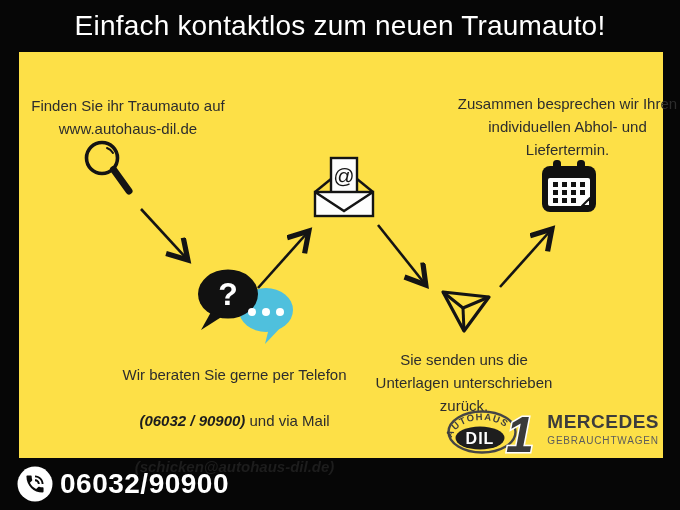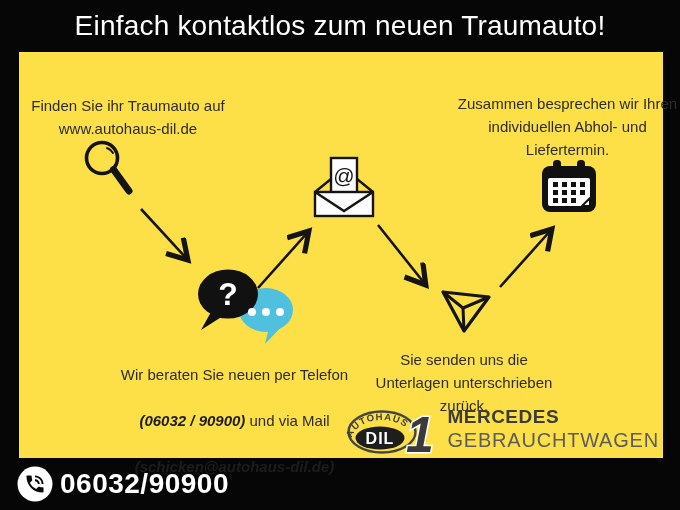--- a/index.html
+++ b/index.html
@@ -25,21 +25,21 @@
     color:#2d2d2d;font-size:15px;line-height:23px;text-align:center;
     white-space:pre-line;
   }
   .step-text b{color:#1d1d1d;font-style:italic;}
   .logo-row{
     position:absolute;right:4px;bottom:1px;height:52px;
     display:flex;align-items:center;gap:9px;
   }
   .brand-col{display:flex;flex-direction:column;justify-content:center;line-height:1.1;padding-bottom:4px;}
   .brand-name{font-size:19px;font-weight:bold;color:#3c3c3c;letter-spacing:.5px;}
-  .brand-sub{font-size:20px;font-weight:400;color:#5c5c5c;letter-spacing:.8px;margin-top:2px;}
+  .brand-sub{font-size:10px;font-weight:400;color:#5c5c5c;letter-spacing:.8px;margin-top:2px;}
   .footer{
     position:absolute;left:0;top:458px;width:680px;height:52px;
     display:flex;align-items:center;padding-left:16px;box-sizing:border-box;
   }
   .footer .number{
     color:#fff;font-size:28px;font-weight:bold;margin-left:6px;letter-spacing:.5px;
   }
   svg{display:block;}
 </style>
 </head>
@@ -78,21 +78,21 @@
       <ellipse cx="39" cy="26" rx="30" ry="24.5" fill="#111"></ellipse>
       <path d="M22,44 L12,62 L34,48 Z" fill="#111"></path>
       <text x="39" y="37" text-anchor="middle" font-size="32" font-weight="bold" fill="#fff" font-family="Liberation Sans, sans-serif">?</text>
     </g>
     <circle cx="63" cy="44" r="4" fill="#fff"></circle>
     <circle cx="77" cy="44" r="4" fill="#fff"></circle>
     <circle cx="91" cy="44" r="4" fill="#fff"></circle>
   </svg>
 
   <div class="abs step-text" style="left:88px;top:288px;width:255px;">
-    <div>Wir beraten Sie neuen per Telefon</div>
+    <div>Wir beraten Sie gerne per Telefon</div>
     <div><b>(06032 / 90900)</b><span> und via Mail</span></div>
     <div><b>(schicken@autohaus-dil.de)</b></div>
   </div>
 
   <svg class="abs" style="left:232px;top:172px;" width="66" height="72" viewBox="0 0 66 72">
     <defs>
       <marker id="ah2" markerWidth="12" markerHeight="12" refX="8" refY="5" orient="auto">
         <path d="M1,0.5 L8.5,5 L1,9.5" fill="none" stroke="#141414" stroke-width="2"></path>
       </marker>
     </defs>

